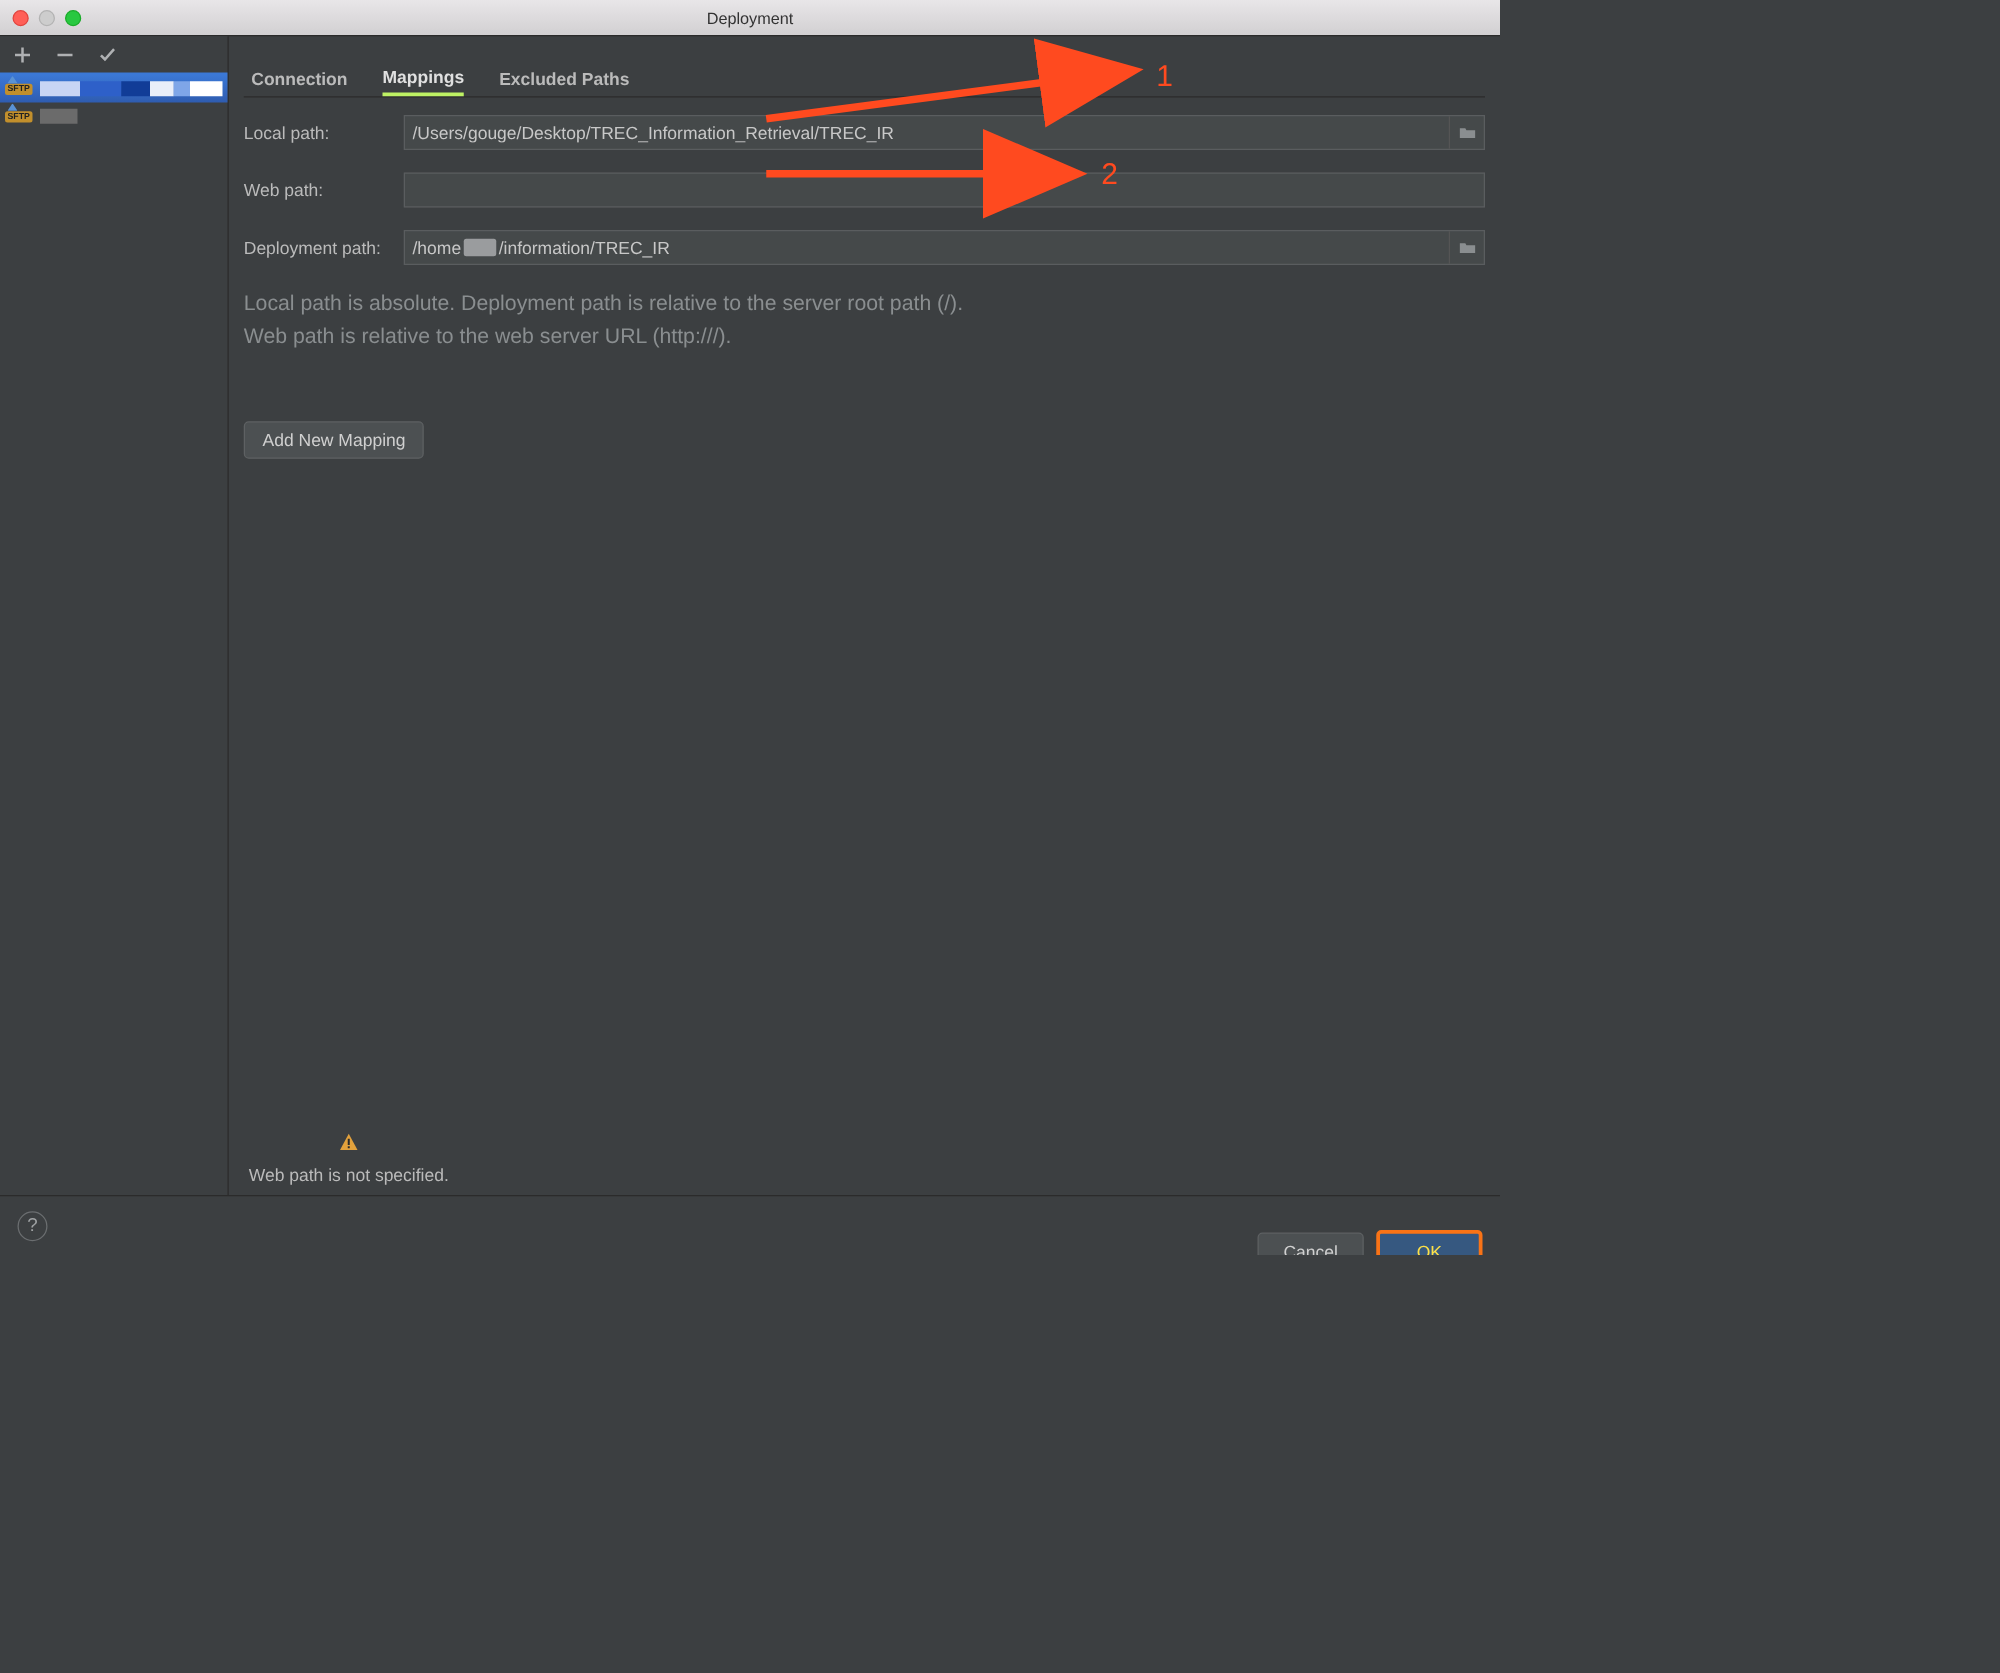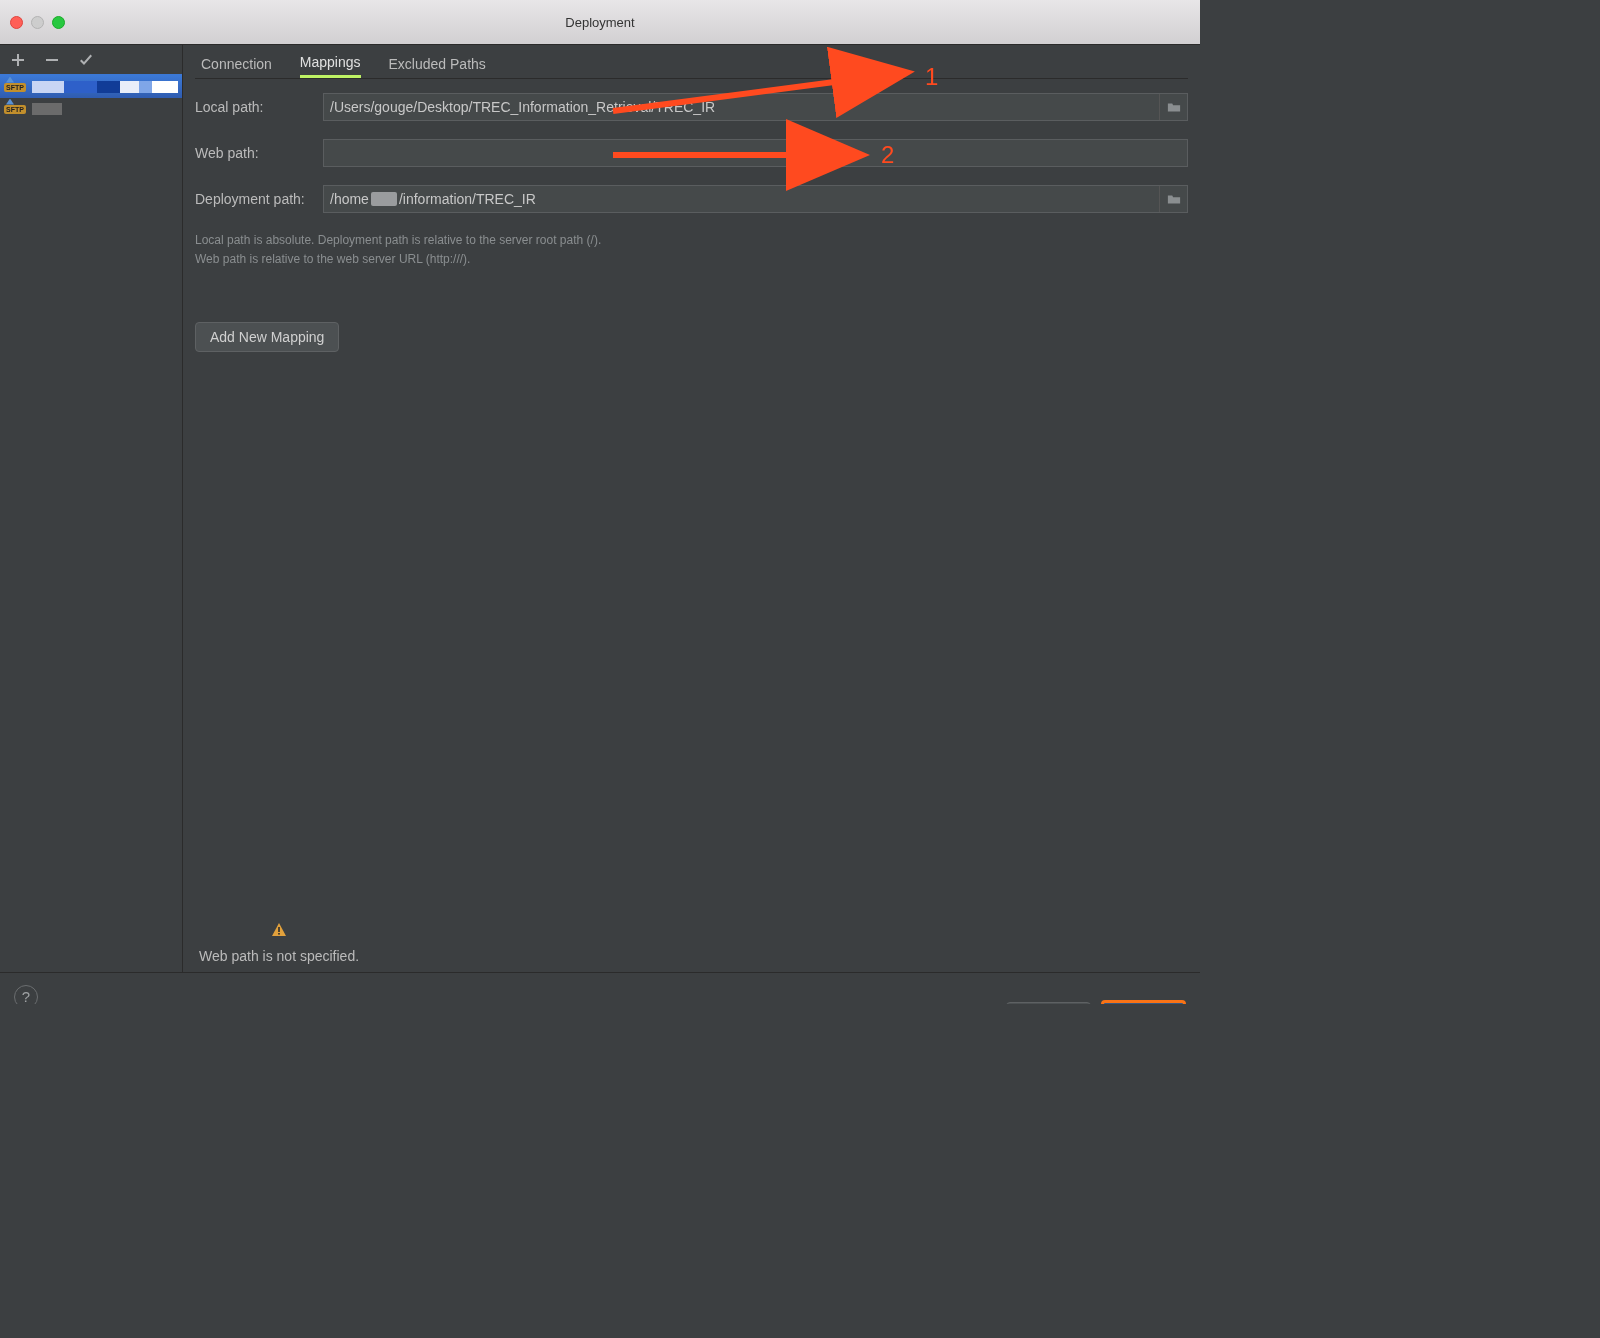--- a/index.html
+++ b/index.html
@@ -5,21 +5,21 @@
   * { box-sizing: border-box; margin: 0; padding: 0; }
   html, body { width: 1200px; height: 1004px; overflow: hidden; }
   body {
     font-family: -apple-system, "Helvetica Neue", Arial, sans-serif;
     background: #3c3f41;
     color: #bbbbbb;
     font-size: 13px;
   }
   
   .titlebar {
-    height: 44px;
+    height: 28px;
     display: flex;
     align-items: center;
     background: linear-gradient(#e8e6e8, #d2d0d2);
     position: relative;
   }
   .traffic { position: absolute; left: 10px; display: flex; gap: 8px; }
   .tl { width: 13px; height: 13px; border-radius: 50%; }
   .tl.close { background: #ff5f57; border: 1px solid #e0443e; }
   .tl.min   { background: #cdcdcd; border: 1px solid #b3b3b3; }
   .tl.max   { background: #28c840; border: 1px solid #1aab29; }
@@ -35,36 +35,36 @@
   .server-row { display: flex; align-items: center; height: 22px; padding: 0 4px; gap: 6px; font-size: 12px; }
   .server-row.selected { background: linear-gradient(#3b78d6,#2f5cb0); color: #fff; }
   .sftp-badge { font-size: 7px; background: #c28f2c; color: #222; padding: 1px 2px; border-radius: 2px; font-weight: bold; position: relative; }
   .sftp-badge::before { content: ""; position: absolute; top: -6px; left: 2px; width: 8px; height: 6px; background: #5a92d4; clip-path: polygon(0 100%, 50% 0, 100% 100%); }
   .server-row .blocks { flex: 1; display: flex; }
   .server-row .blk { height: 12px; }
   .underline-sel { height: 2px; background: #3b78d6; width: 100%; margin-top: -1px; }
 
   
   .main { flex: 1; display: flex; flex-direction: column; padding: 0 12px 8px 12px; position: relative; }
-  .tabs { display: flex; gap: 28px; height: 34px; align-items: flex-end; font-size: 14px; padding-left: 6px; border-bottom: 1px solid #2b2b2b; }
+  .tabs { display: flex; gap: 28px; height: 49px; align-items: flex-end; font-size: 14px; padding-left: 6px; border-bottom: 1px solid #2b2b2b; font-weight: bold; }
   .tab { padding-bottom: 6px; color: #bbbbbb; cursor: pointer; }
   .tab.active { color: #e0e0e0; border-bottom: 3px solid #bef264; padding-bottom: 5px; }
 
   .form { padding-top: 14px; }
   .row { display: flex; align-items: center; margin-bottom: 18px; }
   .row label { width: 128px; font-size: 14px; color: #bbbbbb; }
   .field { flex: 1; display: flex; align-items: center; background: #45494a; border: 1px solid #5a5d5f; height: 28px; }
   .field input {
     flex: 1; background: transparent; border: none; outline: none;
     color: #c8c8c8; font-size: 14px; padding: 0 6px; height: 100%;
   }
   .field .browse { width: 28px; height: 100%; display: inline-flex; align-items: center; justify-content: center; border-left: 1px solid #555; }
   .field .browse svg { fill: #8a8e90; }
 
-  .help { font-size: 12px; color: #8a8e90; line-height: 1.55; margin: 4px 0 14px 0; }
+  .help { font-size: 17px; color: #8a8e90; line-height: 1.55; margin: 4px 0 14px 0; }
 
   .btn {
     background: #4c5052; border: 1px solid #5e6163; color: #d0d0d0;
     font-size: 14px; padding: 6px 14px; border-radius: 4px; cursor: pointer; margin-top: 40px;
   }
 
   .warning-bar { display: flex; align-items: center; gap: 10px; padding: 8px 4px; font-size: 14px; position: absolute; bottom: 0; left: 12px; flex-direction: column; }
   .warn-icon { width: 16px; height: 16px; }
 
   

